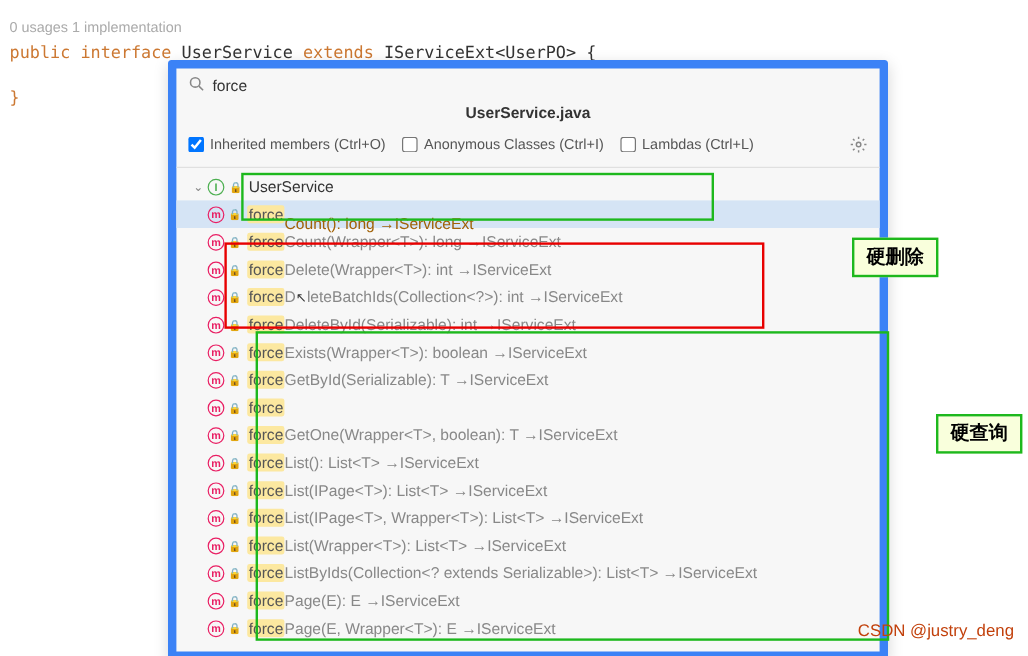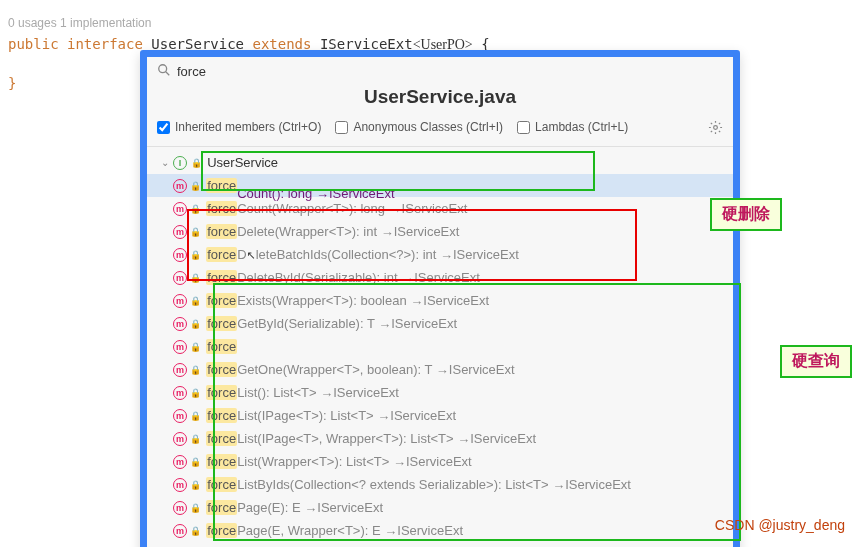--- a/index.html
+++ b/index.html
@@ -4,46 +4,46 @@
 <style>
 * { box-sizing: border-box; margin: 0; padding: 0; }
 body { font-family: "Segoe UI", Arial, sans-serif; font-size: 13px; background: #fff; color: #333; width: 857px; height: 547px; position: relative; overflow: hidden; }
 .code-meta { padding: 4px 8px; color: #aaa; font-size: 12px; margin-top: 12px; }
 .code-line { font-family: Consolas, monospace; font-size: 14px; padding: 2px 8px; }
 .kw-public { color: #cc7832; }
 .kw-interface { color: #cc7832; }
 .class-name { color: #333; }
 .kw-extends { color: #cc7832; }
 .type-name { color: #333; }
-.generic { color: #333; font-family: Liberation Serif, serif; }
+.generic { color: #333; }
 .brace { color: #333; }
 .popup { position: absolute; left: 140px; top: 50px; width: 600px; background: #f7f7f7; border: 7px solid #3b82f6; box-shadow: 0 4px 12px rgba(0,0,0,0.15); border-radius: 3px; }
 .search-row { display: flex; align-items: center; padding: 6px 10px 2px; }
 .search-icon { color: #888; margin-right: 6px; }
 .search-input { border: none; background: transparent; font-size: 13px; outline: none; width: 120px; color: #333; }
-.popup-title { text-align: center; font-weight: bold; font-size: 19px; padding: 4px 0 8px; }
+.popup-title { text-align: center; font-weight: bold; font-size: 13px; padding: 4px 0 8px; }
 .options-row { display: flex; align-items: flex-start; padding: 4px 10px 8px; border-bottom: 1px solid #e0e0e0; }
 .opt { display: flex; align-items: center; margin-right: 14px; font-size: 12px; color: #555; }
 .opt input { margin-right: 5px; }
 .gear { margin-left: auto; color: #888; }
 .tree { padding: 4px 0 8px; position: relative; }
 .row { display: flex; align-items: center; padding: 2px 10px 2px 26px; height: 23px; font-size: 13px; color: #888; font-family: "Segoe UI", Arial, sans-serif; }
 .row.lvl0 { padding-left: 14px; }
 .row.selected { background: #d5e4f5; color: #333; }
 .chevron { display: inline-block; width: 10px; color: #888; font-size: 10px; margin-right: 2px; }
 .icon-i { display: inline-flex; justify-content: center; align-items: center; width: 14px; height: 14px; border: 1.5px solid #4caf50; border-radius: 50%; color: #4caf50; font-size: 9px; font-weight: bold; margin-right: 4px; font-family: Arial; }
 .icon-m { display: inline-flex; justify-content: center; align-items: center; width: 14px; height: 14px; border: 1.5px solid #e91e63; border-radius: 50%; color: #e91e63; font-size: 9px; font-weight: bold; margin-right: 3px; font-family: Arial; }
 .lock { color: #888; font-size: 9px; margin-right: 5px; }
 .hl { background: #fce8a0; color: #555; padding: 0 1px; border-radius: 2px; }
 .sig { color: #888; }
-.row.selected .sig { color: #701a75; margin-top: 16px; }
+.row.selected .sig { color: #a16207; margin-top: 16px; }
 .box-green-1 { position: absolute; border: 2px solid #1db81d; left: 54px; top: 4px; width: 394px; height: 40px; pointer-events: none; }
 .box-red { position: absolute; border: 2px solid #e80000; left: 40px; top: 62px; width: 450px; height: 72px; pointer-events: none; }
 .box-green-2 { position: absolute; border: 2px solid #1db81d; left: 66px; top: 136px; width: 528px; height: 258px; pointer-events: none; }
-.anno { position: absolute; border: 2px solid #1db81d; background: #f9ffdc; padding: 4px 10px; font-size: 16px; font-weight: bold; color: #be185d; font-family: SimSun, serif; }
+.anno { position: absolute; border: 2px solid #1db81d; background: #f9ffdc; padding: 4px 10px; font-size: 16px; font-weight: bold; color: #000000; font-family: SimSun, serif; }
 .anno-1 { left: 710px; top: 198px; }
 .anno-2 { left: 750px; top: 345px; margin-left: 30px; }
 .watermark { position: absolute; right: 12px; bottom: 14px; color: #c2410c; font-size: 14px; font-family: Arial; }
 </style>
 </head>
 <body>
 
 <div class="code-meta">0 usages   1 implementation</div>
 <div class="code-line">
   <span class="kw-public">public</span>

